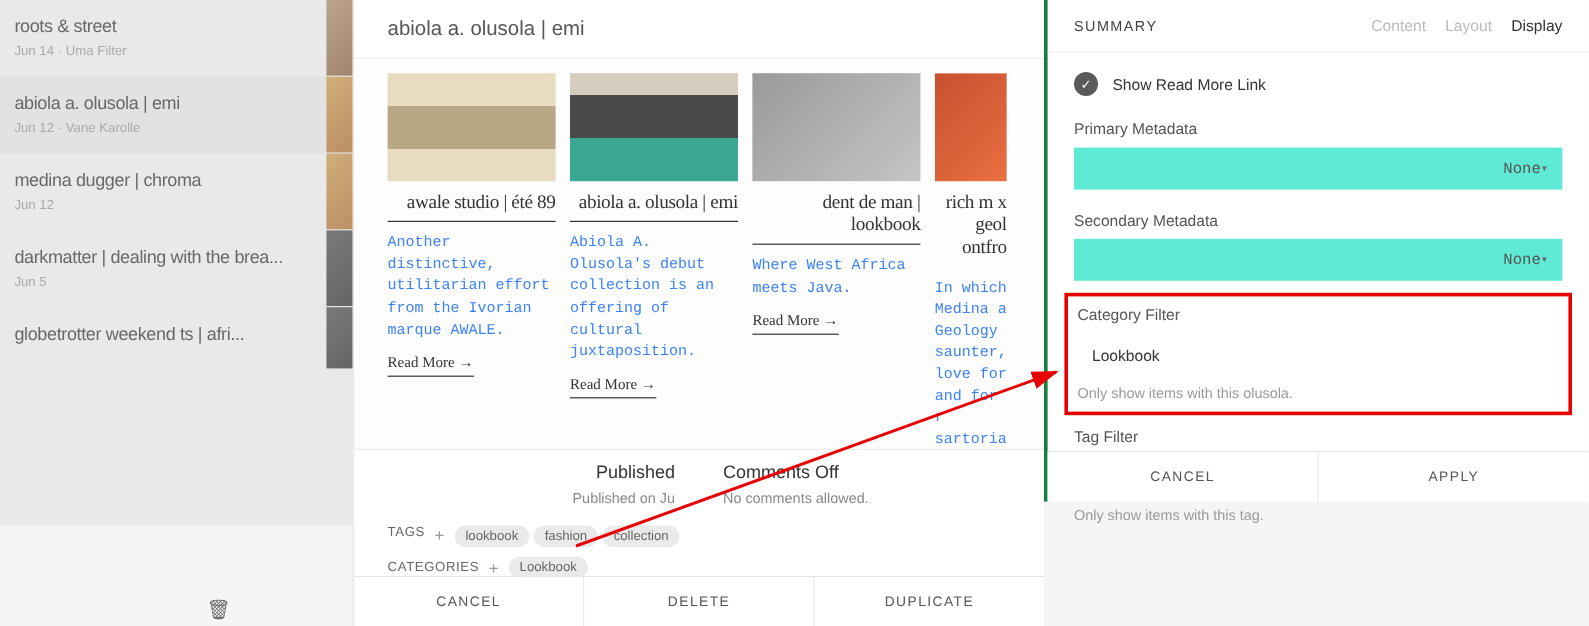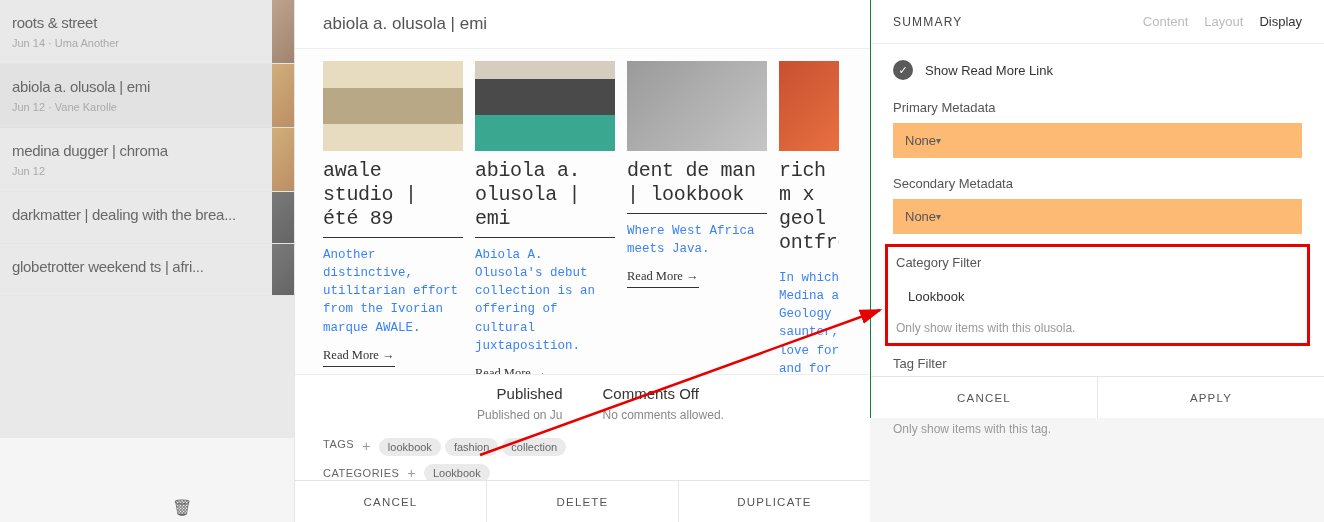--- a/index.html
+++ b/index.html
@@ -19,83 +19,84 @@
 .editor { position: absolute; left: 294px; top: 0; width: 576px; height: 522px; background: #fff; border-left: 1px solid #e5e5e5; }
 .title-input { width: 100%; padding: 14px 28px; font-size: 17px; color: #555; border: none; outline: none; background: #fff; border-bottom: 1px solid #eee; font-family: inherit; }
 .content-area { padding: 12px 28px 0 28px; height: 325px; overflow: hidden; background: #fdfdfd; }
 .cards { display: flex; gap: 12px; }
 .card { width: 140px; flex-shrink: 0; }
 .card-img { width: 100%; height: 90px; background: #ccc; margin-bottom: 8px; }
 .card-img.c1 { background: linear-gradient(180deg,#e8dcc0 30%,#b8a885 30%,#b8a885 70%,#e8dcc0 70%); }
 .card-img.c2 { background: linear-gradient(180deg,#d5cdc0 20%,#4a4a4a 20%,#4a4a4a 60%,#3aa890 60%); }
 .card-img.c3 { background: linear-gradient(135deg,#9a9a9a,#c5c5c5); }
 .card-img.c4 { background: linear-gradient(135deg,#c85030,#e87040); }
-.card-title { font-size: 20px; color: #333; border-bottom: 1px solid #333; padding-bottom: 6px; margin-bottom: 8px; font-family: Liberation Mono, monospace; letter-spacing: -0.3px; line-height: 1.2; }
+.card-title { font-size: 16px; color: #333; border-bottom: 1px solid #333; padding-bottom: 6px; margin-bottom: 8px; font-family: Liberation Serif, serif; letter-spacing: -0.3px; line-height: 1.2; text-align: right; }
 .card-desc { font-size: 12.5px; color: #3b82f6; line-height: 1.45; margin-bottom: 10px; font-family: Liberation Mono, monospace; }
 .read-more { font-size: 12.5px; color: #333; border-bottom: 1px solid #333; padding-bottom: 3px; display: inline-block; font-family: Georgia, serif; }
 
 .meta-row { display: flex; padding: 10px 28px; gap: 40px; border-top: 1px solid #eee; }
 .meta-col { flex: 1; }
 .meta-hd { font-size: 15px; color: #333; margin-bottom: 6px; }
 .meta-sub { font-size: 12px; color: #888; }
 .tags-row { padding: 6px 28px 4px; display: flex; align-items: flex-start; gap: 4px; font-size: 11px; color: #666; letter-spacing: 0.5px; }
 .cats-row { padding: 4px 28px 8px; display: flex; align-items: center; gap: 4px; font-size: 11px; color: #666; letter-spacing: 0.5px; }
 .plus { font-size: 14px; color: #999; padding: 0 4px; }
 .tag-pill { background: #eaeaea; border-radius: 10px; padding: 3px 9px; font-size: 11px; color: #666; letter-spacing: 0; }
 .editor-actions { display: flex; border-top: 1px solid #e5e5e5; position: absolute; bottom: 0; left: 0; right: 0; height: 42px; }
 .editor-actions button { flex: 1; background: #fff; border: none; border-right: 1px solid #e5e5e5; font-size: 11.5px; letter-spacing: 1.2px; color: #555; cursor: pointer; }
 .editor-actions button:last-child { border-right: none; }
 
-.panel { position: absolute; right: 0; top: 0; width: 454px; height: 418px; background: #fff; border-left: 1px solid #15803d; }
+.panel { position: absolute; right: 0; top: 0; width: 454px; height: 418px; background: #fff; border-left: 3px solid #15803d; }
 .panel-head { display: flex; justify-content: space-between; align-items: center; padding: 14px 22px; border-bottom: 1px solid #eee; }
 .panel-title { font-size: 12px; letter-spacing: 1.2px; color: #444; }
 .panel-tabs { display: flex; gap: 16px; font-size: 13px; }
 .tab { color: #bbb; cursor: pointer; }
 .tab.active { color: #333; }
 .panel-body { padding: 16px 22px 0; }
 .check-row { display: flex; align-items: center; gap: 12px; margin-bottom: 20px; }
 .check { width: 20px; height: 20px; border-radius: 50%; background: #5a5a5a; color: #fff; display: flex; align-items: center; justify-content: center; font-size: 11px; }
 .check::after { content: "✓"; }
 .field { margin-bottom: 18px; }
 .field-label { font-size: 13px; color: #555; margin-bottom: 8px; }
 .field-help { font-size: 12px; color: #999; margin-top: 6px; }
-.select-box { background: #fdba74; padding: 10px 12px; display: flex; justify-content: flex-start; align-items: center; font-size: 13px; color: #555; cursor: pointer; }
+.select-box { background: #5eead4; padding: 10px 12px; display: flex; justify-content: flex-end; align-items: center; font-size: 13px; color: #555; cursor: pointer; font-family: Liberation Mono, monospace; }
 .chevron { font-size: 10px; color: #666; }
 .text-input { width: 100%; background: #f7f7f7; border: none; padding: 11px 12px; font-size: 13px; color: #333; outline: none; font-family: inherit; }
 .text-input::placeholder { color: #bbb; }
 .hl { border: 3px solid #e60000; padding: 8px; margin: -8px -8px 10px -8px; }
 .panel-actions { position: absolute; bottom: 0; left: 0; right: 0; display: flex; border-top: 1px solid #e5e5e5; height: 42px; }
 .panel-actions button { flex: 1; background: #fff; border: none; font-size: 11.5px; letter-spacing: 1.2px; color: #555; cursor: pointer; }
 .panel-actions button:first-child { border-right: 1px solid #e5e5e5; }
 
 .arrow-svg { position: absolute; left: 460px; top: 270px; width: 440px; height: 190px; pointer-events: none; z-index: 50; }
 
 .trash { position: absolute; left: 172px; top: 498px; font-size: 16px; color: #666; }
 </style>
 </head>
 <body>
 
 <div class="sidebar-left">
   <div class="post-item">
     <div class="post-title">roots &amp; street</div>
-    <div class="post-meta"><span>Jun 14</span> · <span>Uma Another</span></div>
+    <div class="post-meta"><span>Jun 14</span> · <span>Uma Filter</span></div>
     <div class="thumb"></div>
   </div>
   <div class="post-item selected">
     <div class="post-title">abiola a. olusola | emi</div>
     <div class="post-meta"><span>Jun 12</span> · <span>Vane Karolle</span></div>
     <div class="thumb t2"></div>
   </div>
   <div class="post-item">
     <div class="post-title">medina dugger | chroma</div>
     <div class="post-meta">Jun 12</div>
     <div class="thumb t2"></div>
   </div>
   <div class="post-item">
     <div class="post-title">darkmatter | dealing with the brea...</div>
+    <div class="post-meta">Jun 5</div>
     <div class="thumb t3"></div>
   </div>
   <div class="post-item">
     <div class="post-title">globetrotter weekend            ts | afri...</div>
     <div class="thumb t3"></div>
   </div>
   <div class="overlay"></div>
 </div>
 <span class="trash">🗑</span>
 

